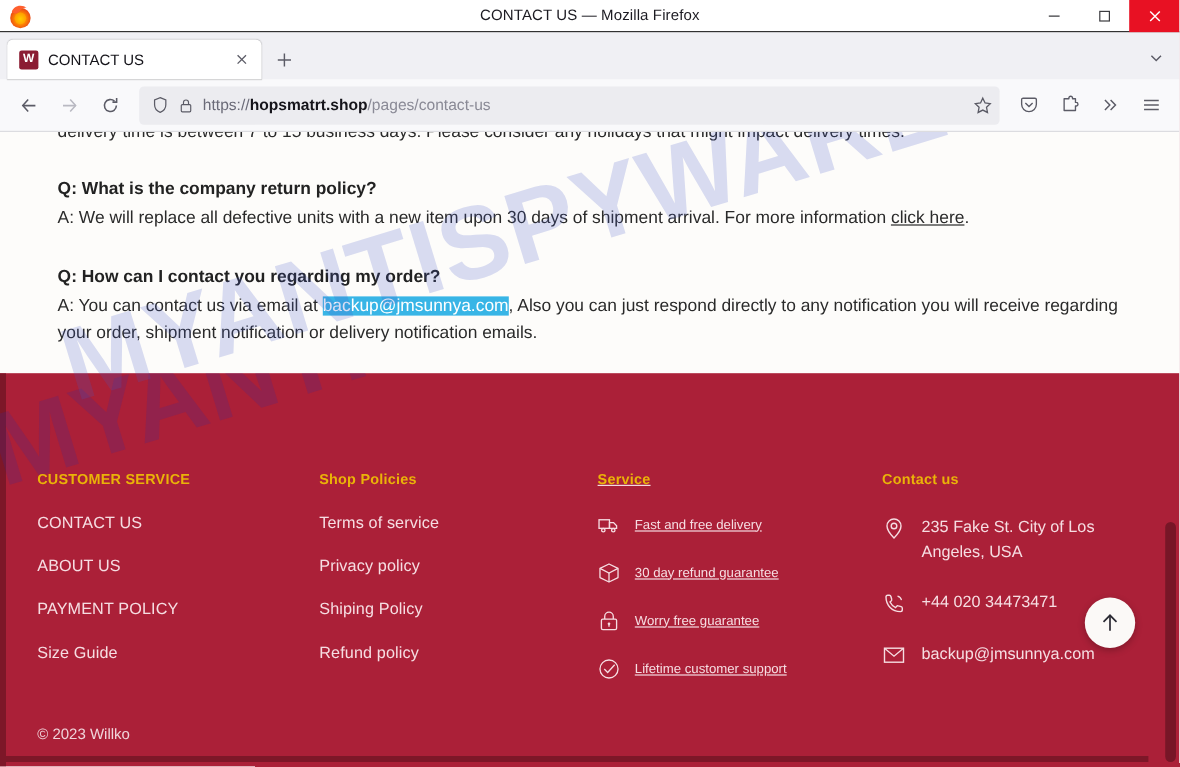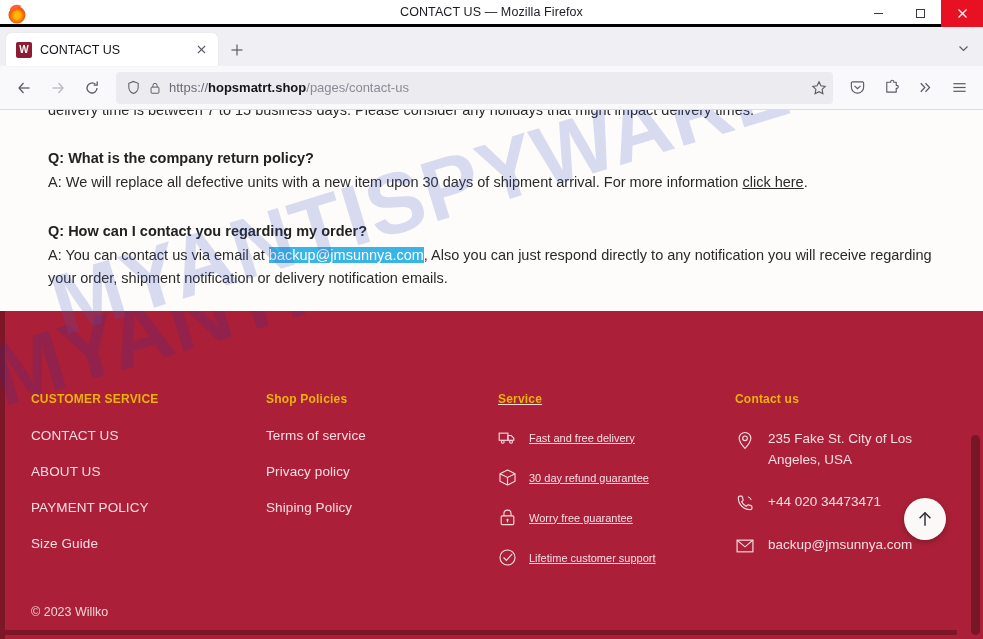--- a/index.html
+++ b/index.html
@@ -16,21 +16,21 @@
     width: 983px; height: 639px;
     background: #f9f9fb;
     overflow: hidden;
   }
 
   
   #titlebar {
     position: relative;
     height: 27px;
     background: #ffffff;
-    border-bottom: 3px solid #000000;
+    border-bottom: 1px solid #000000;
     display: flex;
     align-items: center;
   }
   #ff-logo {
     position: absolute; left: 6px; top: 3px;
     width: 22px; height: 22px;
   }
   #win-title {
     flex: 1;
     text-align: center;
@@ -451,20 +451,21 @@
           <a class="flink" href="#">ABOUT US</a>
           <a class="flink" href="#">PAYMENT POLICY</a>
           <a class="flink" href="#">Size Guide</a>
         </div>
 
         <div class="fcol c2">
           <h3>Shop Policies</h3>
           <a class="flink" href="#">Terms of service</a>
           <a class="flink" href="#">Privacy policy</a>
           <a class="flink" href="#">Shiping Policy</a>
+          <a class="flink" href="#">Refund policy</a>
         </div>
 
         <div class="fcol c3">
           <h3>Service</h3>
 
           <div class="srow">
             <svg class="ico" viewBox="0 0 24 24">
               <rect x="1.5" y="6.5" width="11" height="9" fill="none" stroke="currentColor" stroke-width="1.4"></rect>
               <path d="M12.5 9.5h4.3l3.2 3.3v2.7h-7.5z" fill="none" stroke="currentColor" stroke-width="1.4"></path>
               <circle cx="6" cy="17.5" r="1.8" fill="none" stroke="currentColor" stroke-width="1.4"></circle>

